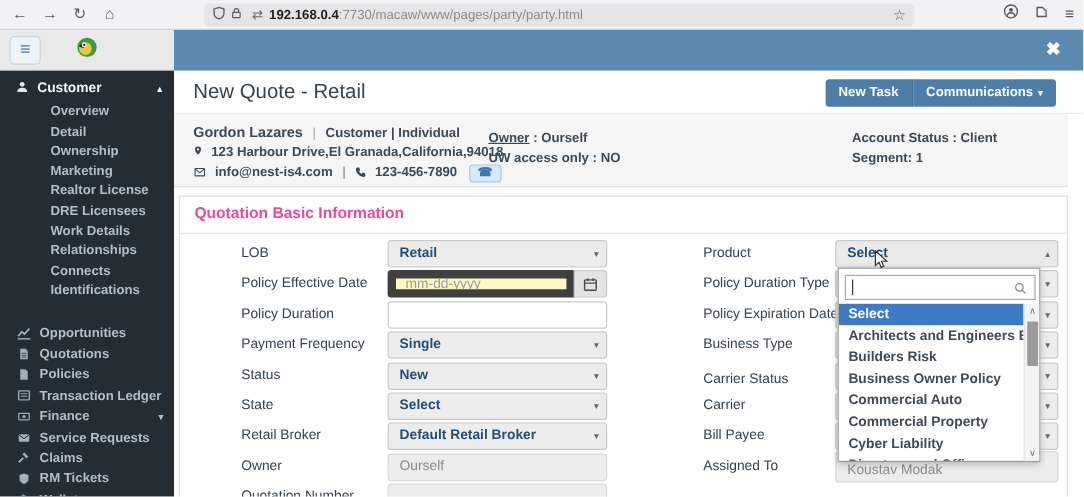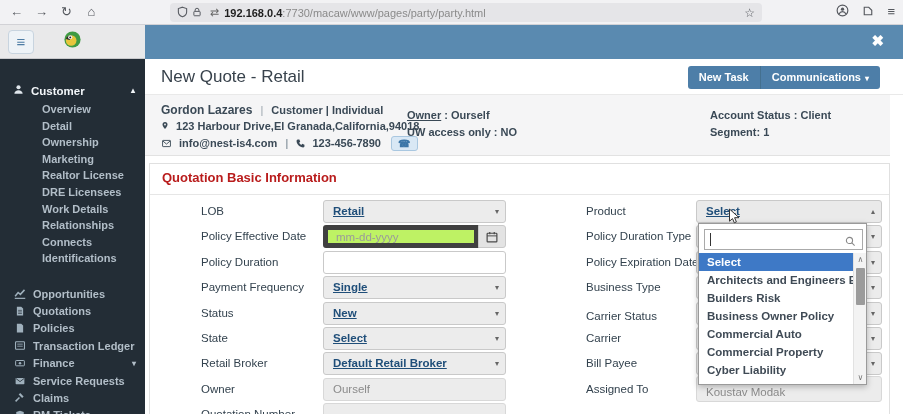--- a/index.html
+++ b/index.html
@@ -19,21 +19,21 @@
   .bright .bicon { width:auto; }
 
   
   .topbar { position:absolute; left:0; top:25px; width:100%; height:34px; background:#5a8ab0; }
   .logo-cell { position:absolute; left:0; top:0; width:145px; height:34px; background:#e9e9ea; border-bottom:1px solid #c9c9cc; display:flex; align-items:center; justify-content:center; }
   .hamburger { position:absolute; left:8px; top:5px; width:26px; height:24px; background:#eef3f7; border:1px solid #c8d4df; border-radius:4px; color:#4d7ca4; font-size:15px; font-weight:700; text-align:center; line-height:22px; cursor:pointer; }
   .close-x { position:absolute; right:19px; top:7px; color:#fff; font-size:15px; font-weight:700; cursor:pointer; }
 
   
   .sidebar { position:absolute; left:0; top:59px; width:145px; bottom:0; background:#232d36; }
-  .side-customer { display:flex; align-items:center; gap:7px; padding:25px 10px 4px 13px; color:#f2f6f9; font-size:11.5px; font-weight:700; cursor:pointer; }
+  .side-customer { display:flex; align-items:center; gap:7px; padding:8px 10px 4px 13px; color:#f2f6f9; font-size:11.5px; font-weight:700; cursor:pointer; }
   .side-customer .caret { margin-left:auto; font-size:8px; }
   .side-child { height:16.6px; line-height:16.6px; padding-left:30px; font-size:11px; font-weight:700; color:#b2bec8; cursor:pointer;margin-left:12px; }
   .side-items { margin-top:18px; }
   .side-item { display:flex; align-items:center; gap:7px; height:17.4px; padding-left:13px; font-size:11px; font-weight:700; color:#b2bec8; cursor:pointer; }
   .side-item .icn { width:13px; display:flex; justify-content:center; color:#9fb0bc; }
   .side-item .caret { margin-left:auto; margin-right:9px; font-size:8px; }
   .dollar-glyph { font-size:12px; font-weight:700; color:#b2bec8; }
 
   
   .main { position:absolute; left:145px; top:59px; right:0; bottom:0; background:#fff; }
@@ -52,30 +52,30 @@
   .cat { font-weight:700; }
   .addr, .contact { font-weight:600; }
   .mini-ic { display:inline-block; vertical-align:-1px; margin-right:4px; }
   .phonebadge { display:inline-block; background:#d9e8f5; border:1px solid #a9c7e0; border-radius:3px; color:#3c76a8; font-size:10px; padding:0 6px; height:15px; line-height:14px; margin-left:7px; cursor:pointer; }
   .ic2 { position:absolute; left:262px; top:12px; line-height:17px; font-weight:700; }
   .ic2 .ul { text-decoration:underline; }
   .ic3 { position:absolute; left:565px; top:12px; line-height:17px; font-weight:600; }
 
   
   .qpanel { position:absolute; left:4px; top:104px; width:741px; height:252px; background:#fff; border:1px solid #e0e0e0; border-bottom:none; overflow:hidden; }
-  .qtitle { position:absolute; left:12px; top:6px; font-size:13px; font-weight:700; color:#b91c1c; }
+  .qtitle { position:absolute; left:12px; top:6px; font-size:13px; font-weight:700; color:#ec4899; }
   .qrule { position:absolute; left:0; top:30px; width:100%; border-bottom:1px solid #e6e6e6; }
 
   .lbl { position:absolute; font-size:11.5px; font-weight:400; color:#33424e; line-height:23px; white-space:nowrap; }
-  .sel { position:absolute; height:23px; background:#ececec; border:1px solid #c9c9c9; border-radius:3px; color:#1f4e79; font-weight:700; font-size:11.5px; line-height:21px; padding:0 18px 0 9px; cursor:pointer; white-space:nowrap; overflow:hidden;text-decoration:underline; }
+  .sel { position:absolute; height:23px; background:#ececec; border:1px solid #c9c9c9; border-radius:3px; color:#1f4e79; font-weight:700; font-size:11.5px; line-height:21px; padding:0 18px 0 9px; cursor:pointer; white-space:nowrap; overflow:hidden; }
   .sel .car { position:absolute; right:6px; top:0; color:#666; font-size:8px; line-height:21px; font-weight:400; }
   .inp { position:absolute; height:23px; background:#fff; border:1px solid #c9c9c9; border-radius:3px; font-size:11.5px; padding:0 8px; color:#333; font-family:"Liberation Sans",sans-serif; }
   .dis { position:absolute; height:23px; background:#ececec; border:1px solid #d8d8d8; border-radius:3px; color:#8b8b8b; font-size:11.5px; line-height:21px; padding-left:9px; }
   .datewrap { position:absolute; height:23px; }
-  .dateinp { position:absolute; left:0; top:0; width:156px; height:23px; background:#bef264; border:5px solid #404040; border-radius:3px 0 0 3px; font-size:11.5px; padding:0 8px; color:#555; font-family:"Liberation Sans",sans-serif; }
+  .dateinp { position:absolute; left:0; top:0; width:156px; height:23px; background:#fef9c3; border:7px solid #404040; border-radius:3px 0 0 3px; font-size:11.5px; padding:0 8px; color:#555; font-family:"Liberation Sans",sans-serif; }
   .dateinp::placeholder { color:#9a9a9a; }
   .datebtn { position:absolute; left:155px; top:0; width:28px; height:23px; background:#e3e3e3; border:1px solid #c9c9c9; border-radius:0 3px 3px 0; display:flex; align-items:center; justify-content:center; cursor:pointer; }
 
   
   .dropdown { position:absolute; left:548px; top:59px; width:169px; height:162px; background:#fff; border:1px solid #9a9a9a; box-shadow:0 2px 6px rgba(0,0,0,.25); z-index:20; }
   .dsearch { position:absolute; left:5px; top:5px; width:159px; height:21px; border:1px solid #aaa; background:#fff; font-size:11px; padding:0 18px 0 6px; font-family:"Liberation Sans",sans-serif; }
   .dcaret { position:absolute; left:11px; top:9px; width:1px; height:13px; background:#333; }
   .dmag { position:absolute; right:10px; top:9px; }
   .dlist { position:absolute; left:0; top:29px; right:0; bottom:0; overflow:hidden; }
   .opt { height:18px; line-height:18px; padding-left:8px; font-size:11.5px; font-weight:600; color:#3f4a55; width:calc(100% - 13px); cursor:pointer; white-space:nowrap; overflow:hidden; }

